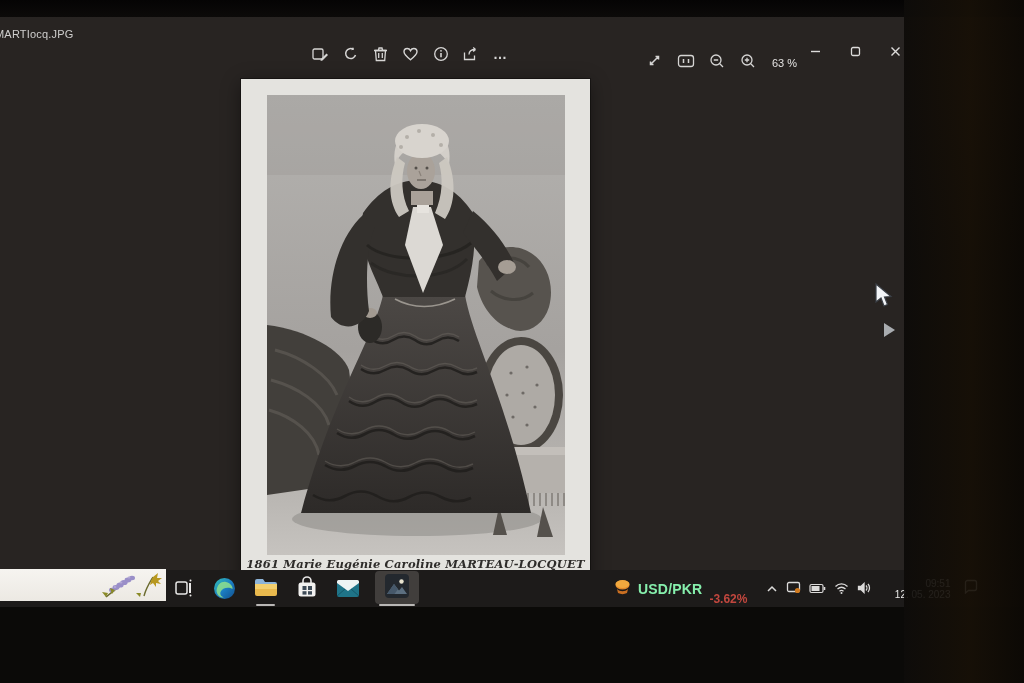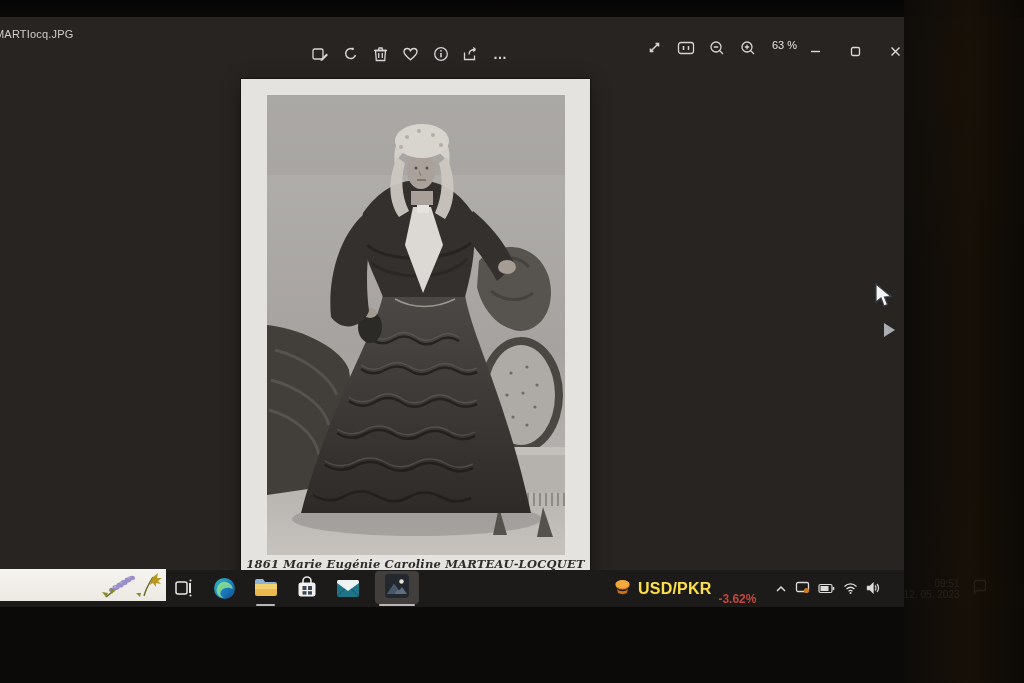--- a/index.html
+++ b/index.html
@@ -12,21 +12,21 @@
       #0a0908;}
   .abs{position:absolute;}
   
   .screen{left:0;top:17px;width:904px;height:590px;background:#282422;}
   .titlebar{left:0;top:0;width:100%;height:56px;}
   .filename{left:-5px;top:11px;font-size:11px;color:#cfcecd;letter-spacing:.2px;}
   .toolbar{left:312px;top:22px;height:30px;display:flex;align-items:center;gap:13px;}
   .tbtn{width:17px;height:17px;display:flex;align-items:center;justify-content:center;color:#d6d5d4;}
   .tbtn svg{display:block;}
   .more{color:#d6d5d4;font-size:14px;font-weight:bold;letter-spacing:1px;line-height:10px;}
-  .viewctrl{left:646px;top:22px;height:30px;display:flex;align-items:flex-start;gap:14px;color:#d6d5d4;}
+  .viewctrl{left:646px;top:22px;height:30px;display:flex;align-items:flex-end;gap:14px;color:#d6d5d4;}
   .zoomlvl{font-size:11px;color:#e3e2e1;margin-left:2px;}
   .winctrl{left:804px;top:18px;height:34px;display:flex;align-items:center;gap:18px;color:#dddcdb;}
   .wbtn{width:22px;height:22px;display:flex;align-items:center;justify-content:center;}
   
   .paper{left:241px;top:62px;width:349px;height:508px;background:#e4e3df;
     box-shadow:0 0 0 1px rgba(0,0,0,.35), 0 4px 18px rgba(0,0,0,.45);}
   .portrait{left:26px;top:16px;width:298px;height:460px;}
   .caption{left:0;top:478px;width:100%;text-align:center;
     font-family:"DejaVu Serif","Liberation Serif",serif;font-style:italic;font-weight:bold;
     font-size:11.5px;color:#2e2c2a;letter-spacing:.2px;}
@@ -37,21 +37,21 @@
   .taskbar{left:0;top:570px;width:904px;height:37px;background:#1d1b1a;}
   .wallstrip{left:0;top:-1px;width:166px;height:32px;background:linear-gradient(#f6f4f0,#ece9e3);}
   .flower{right:2px;top:1px;}
   .apps{left:170px;top:4px;display:flex;align-items:center;gap:14px;height:28px;}
   .appbtn{width:27px;height:27px;display:flex;align-items:center;justify-content:center;position:relative;}
   .appbtn svg{display:block;}
   .runline{position:absolute;bottom:-4px;left:4px;right:4px;height:2px;border-radius:2px;background:#b9b7b5;}
   .photosbtn{width:44px;height:33px;margin-top:-1px;background:#413e3c;border-radius:4px;
     display:flex;align-items:center;justify-content:center;position:relative;}
   .tray{left:614px;top:0;height:37px;display:flex;align-items:center;gap:9px;color:#e6e5e4;}
-  .fin-pair{font-size:16px;color:#fde047;font-weight:bold;letter-spacing:.2px;}
+  .fin-pair{font-size:14px;color:#86efac;font-weight:bold;letter-spacing:.2px;}
   .fin-chg{font-size:12px;font-weight:bold;margin-top:20px;}
   .trayicons{display:flex;align-items:center;gap:8px;margin-left:10px;color:#dcdbda;}
   .clock{margin-left:6px;text-align:right;color:#ecebea;font-size:10px;line-height:11px;width:64px;}
   .clock .t{font-size:10px;}
   .notif{margin-left:4px;color:#dcdbda;}
   
   .topstrip{left:0;top:0;width:1024px;height:17px;background:linear-gradient(#050404,#0c0a09);}
   .bottomdark{left:0;top:607px;width:1024px;height:76px;background:#0b0a08;}
   .rightdark{left:904px;top:0;width:120px;height:683px;
     background:linear-gradient(90deg,#0e0c0a, #171007 55%, #0c0905);opacity:.92;}

